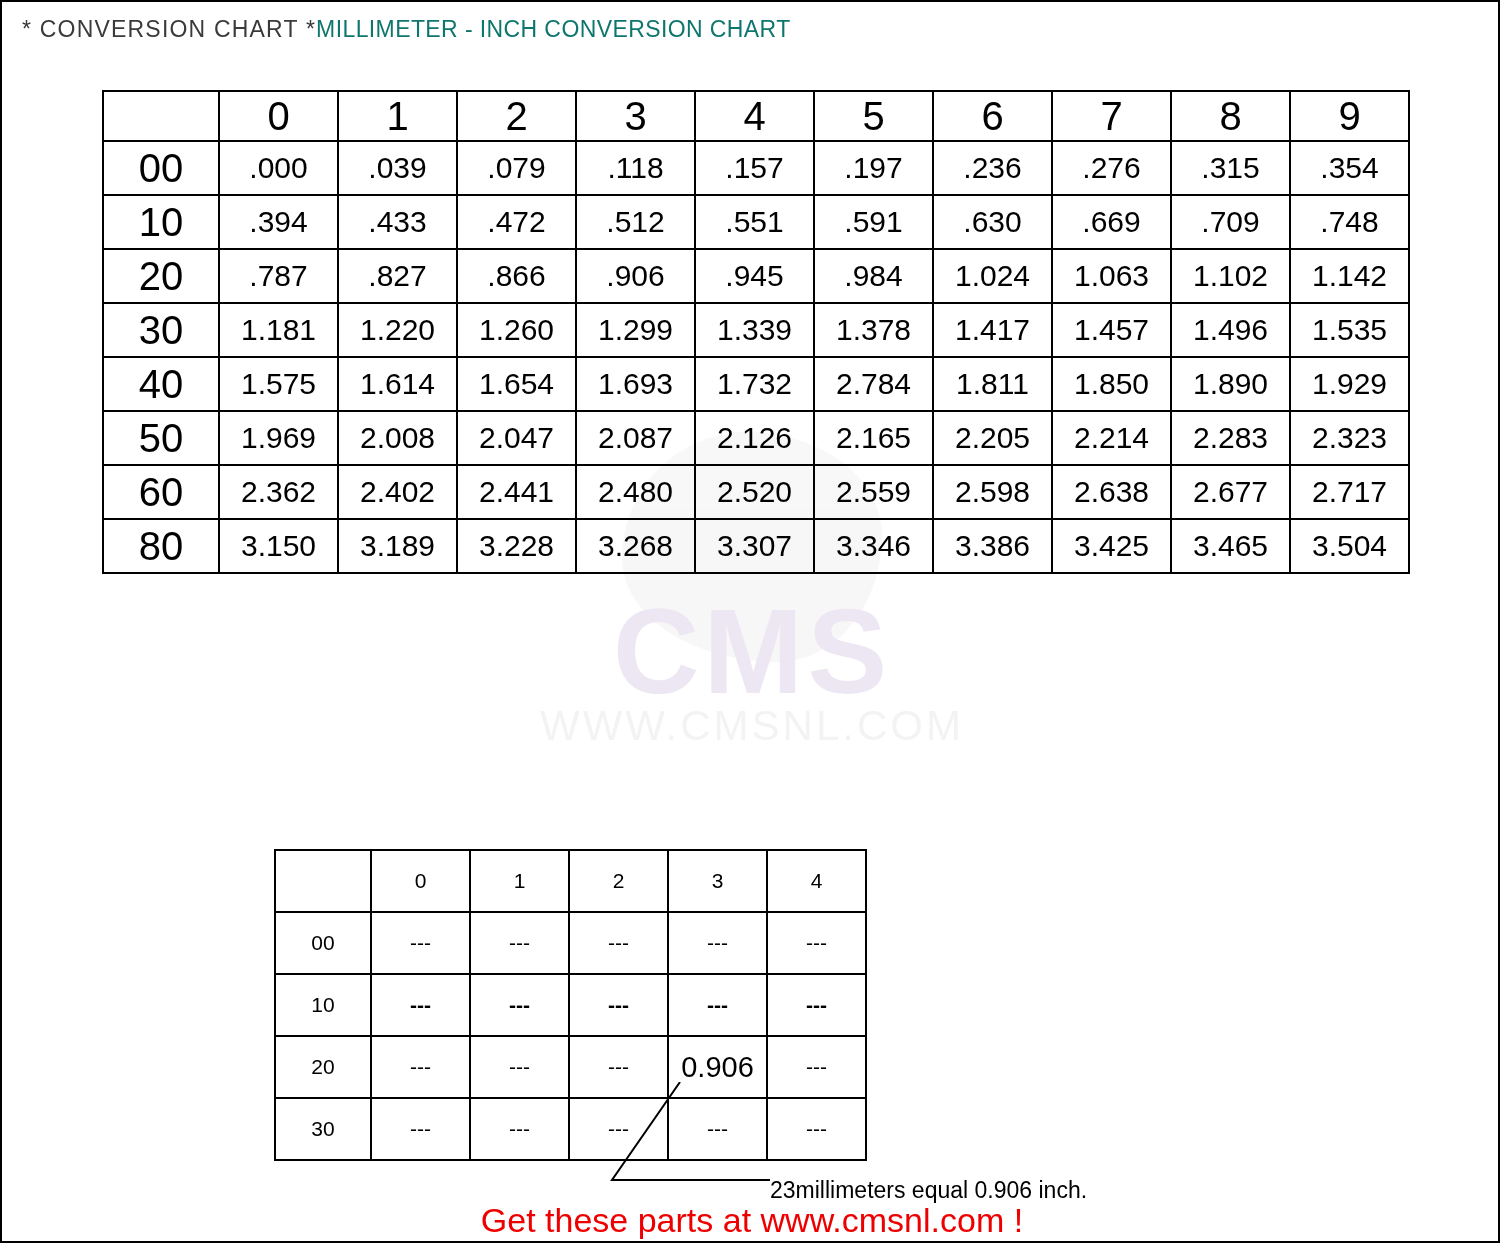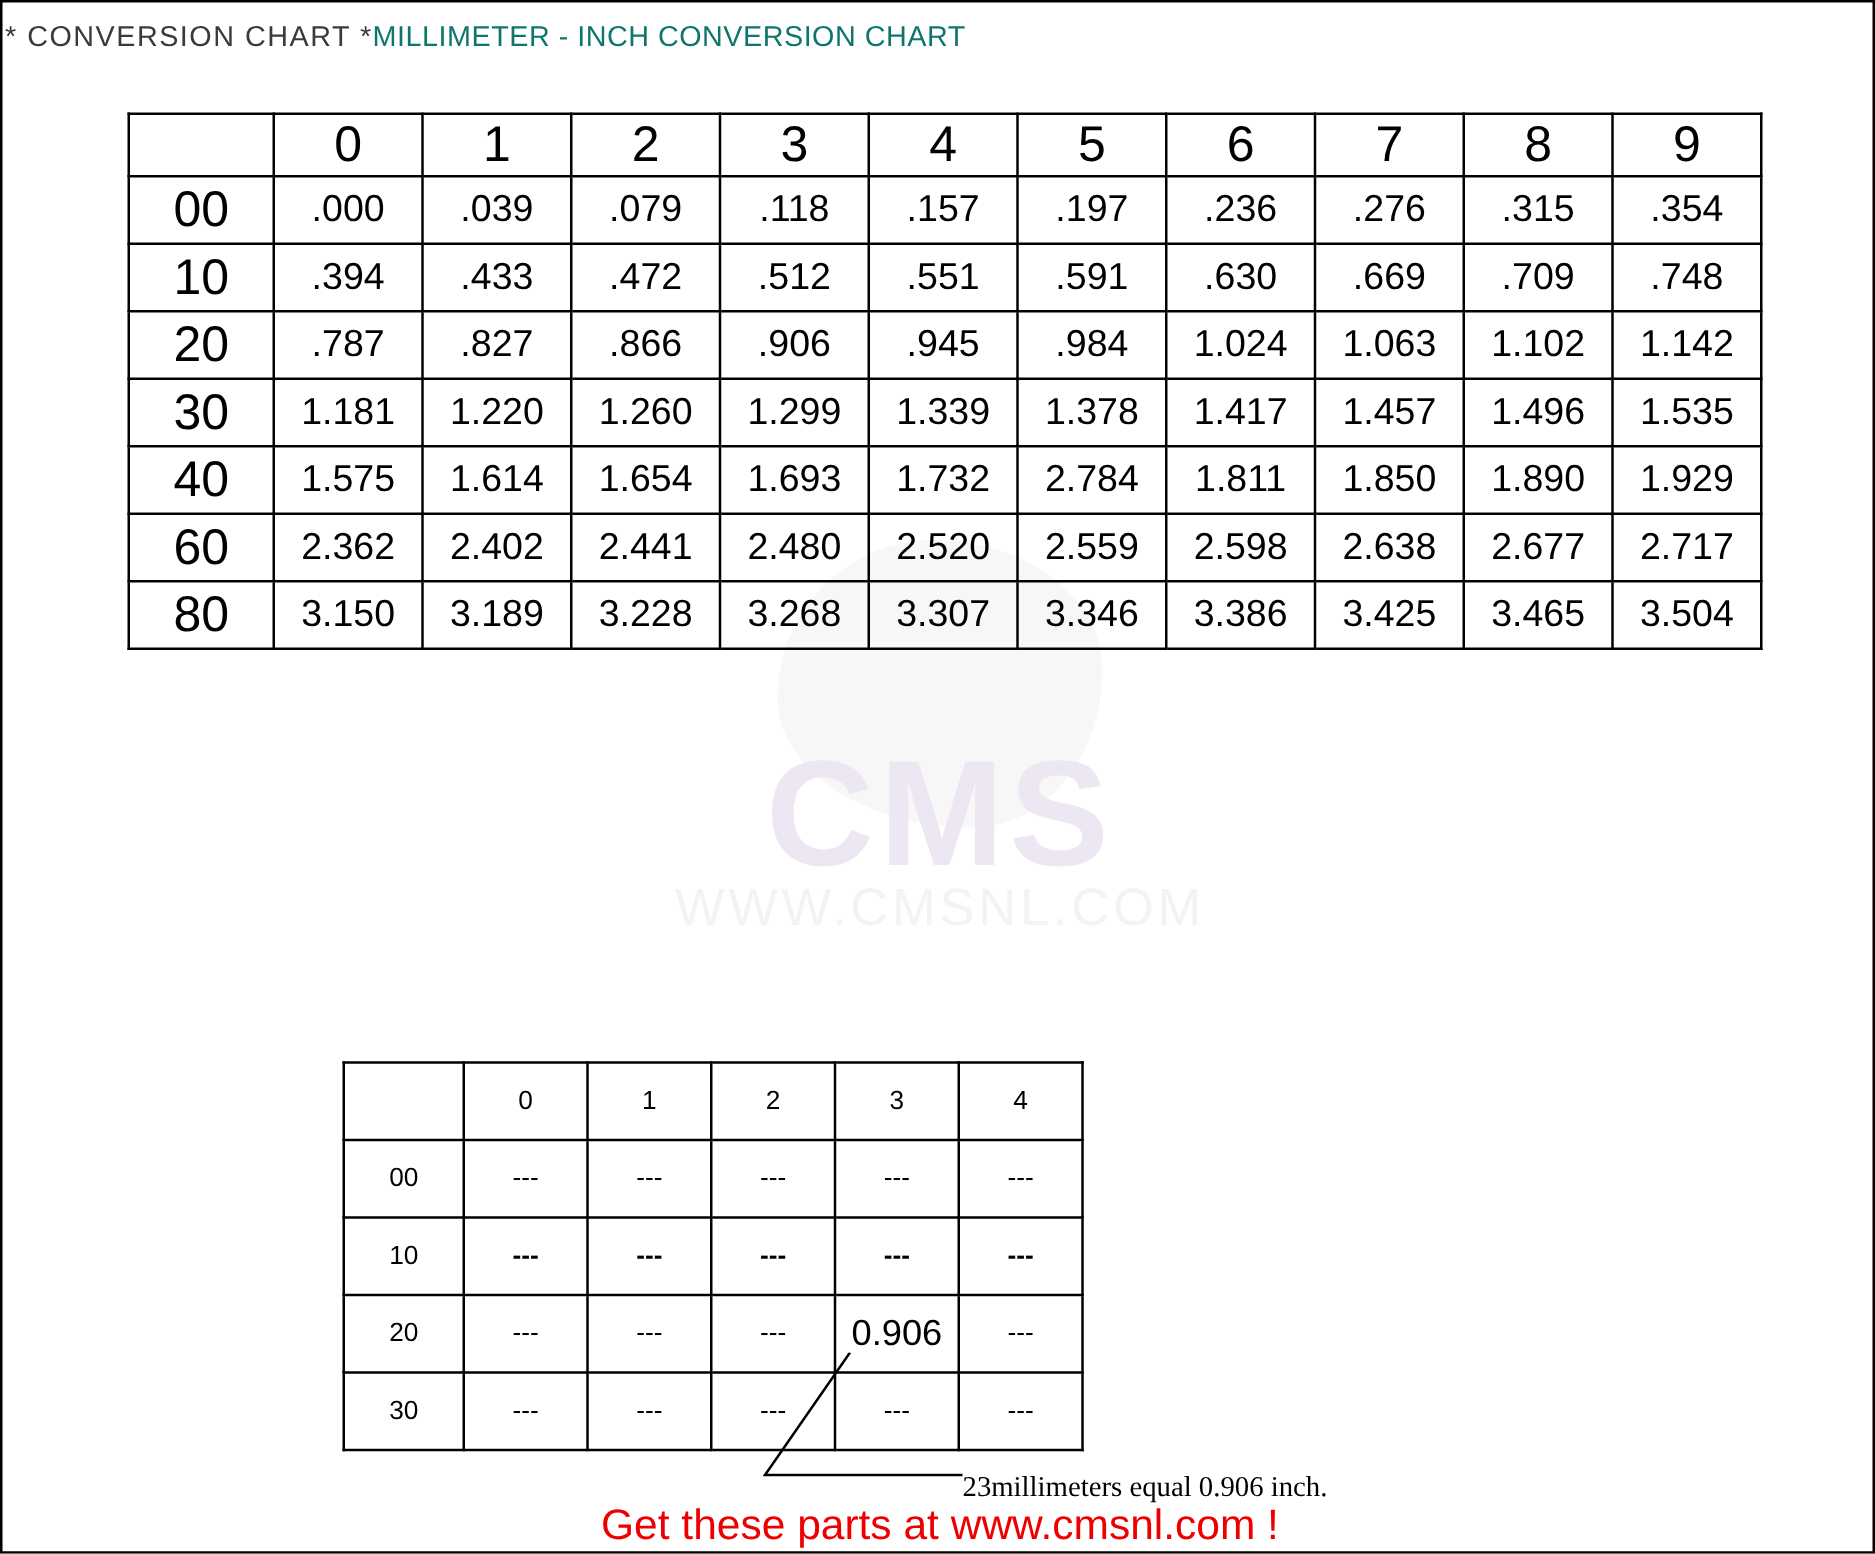--- a/index.html
+++ b/index.html
@@ -21,21 +21,21 @@
     width: 1500px;
     height: 1243px;
     border: 2px solid #000;
     box-sizing: border-box;
     background: #fff;
   }
 
   
   .header {
     position: absolute;
-    left: 2px;
+    left: 20px;
     top: 14px;
     display: flex;
     align-items: baseline;
     white-space: nowrap;
     text-align: right;
   }
   .header .small-title {
     font-size: 23px;
     letter-spacing: 1.2px;
     color: #3a3a3a;
@@ -160,21 +160,21 @@
     left: 590px;
     top: 1080px;
     z-index: 12;
   }
   .callout-text {
     position: absolute;
     left: 768px;
     top: 1175px;
     font-size: 23px;
     color: #000;
-    font-family: Liberation Serif, serif;
+    font-family: Liberation Sans, sans-serif;
     white-space: nowrap;
     z-index: 12;
   }
 
   
   .footer {
     position: absolute;
     left: 0;
     top: 1199px;
     width: 1500px;
@@ -275,20 +275,33 @@
           <td class="cell">1.654</td>
           <td class="cell">1.693</td>
           <td class="cell">1.732</td>
           <td class="cell">2.784</td>
           <td class="cell">1.811</td>
           <td class="cell">1.850</td>
           <td class="cell">1.890</td>
           <td class="cell">1.929</td>
         </tr>
         <tr>
+          <td class="rowhead">50</td>
+          <td class="cell">1.969</td>
+          <td class="cell">2.008</td>
+          <td class="cell">2.047</td>
+          <td class="cell">2.087</td>
+          <td class="cell">2.126</td>
+          <td class="cell">2.165</td>
+          <td class="cell">2.205</td>
+          <td class="cell">2.214</td>
+          <td class="cell">2.283</td>
+          <td class="cell">2.323</td>
+        </tr>
+        <tr>
           <td class="rowhead">60</td>
           <td class="cell">2.362</td>
           <td class="cell">2.402</td>
           <td class="cell">2.441</td>
           <td class="cell">2.480</td>
           <td class="cell">2.520</td>
           <td class="cell">2.559</td>
           <td class="cell">2.598</td>
           <td class="cell">2.638</td>
           <td class="cell">2.677</td>

